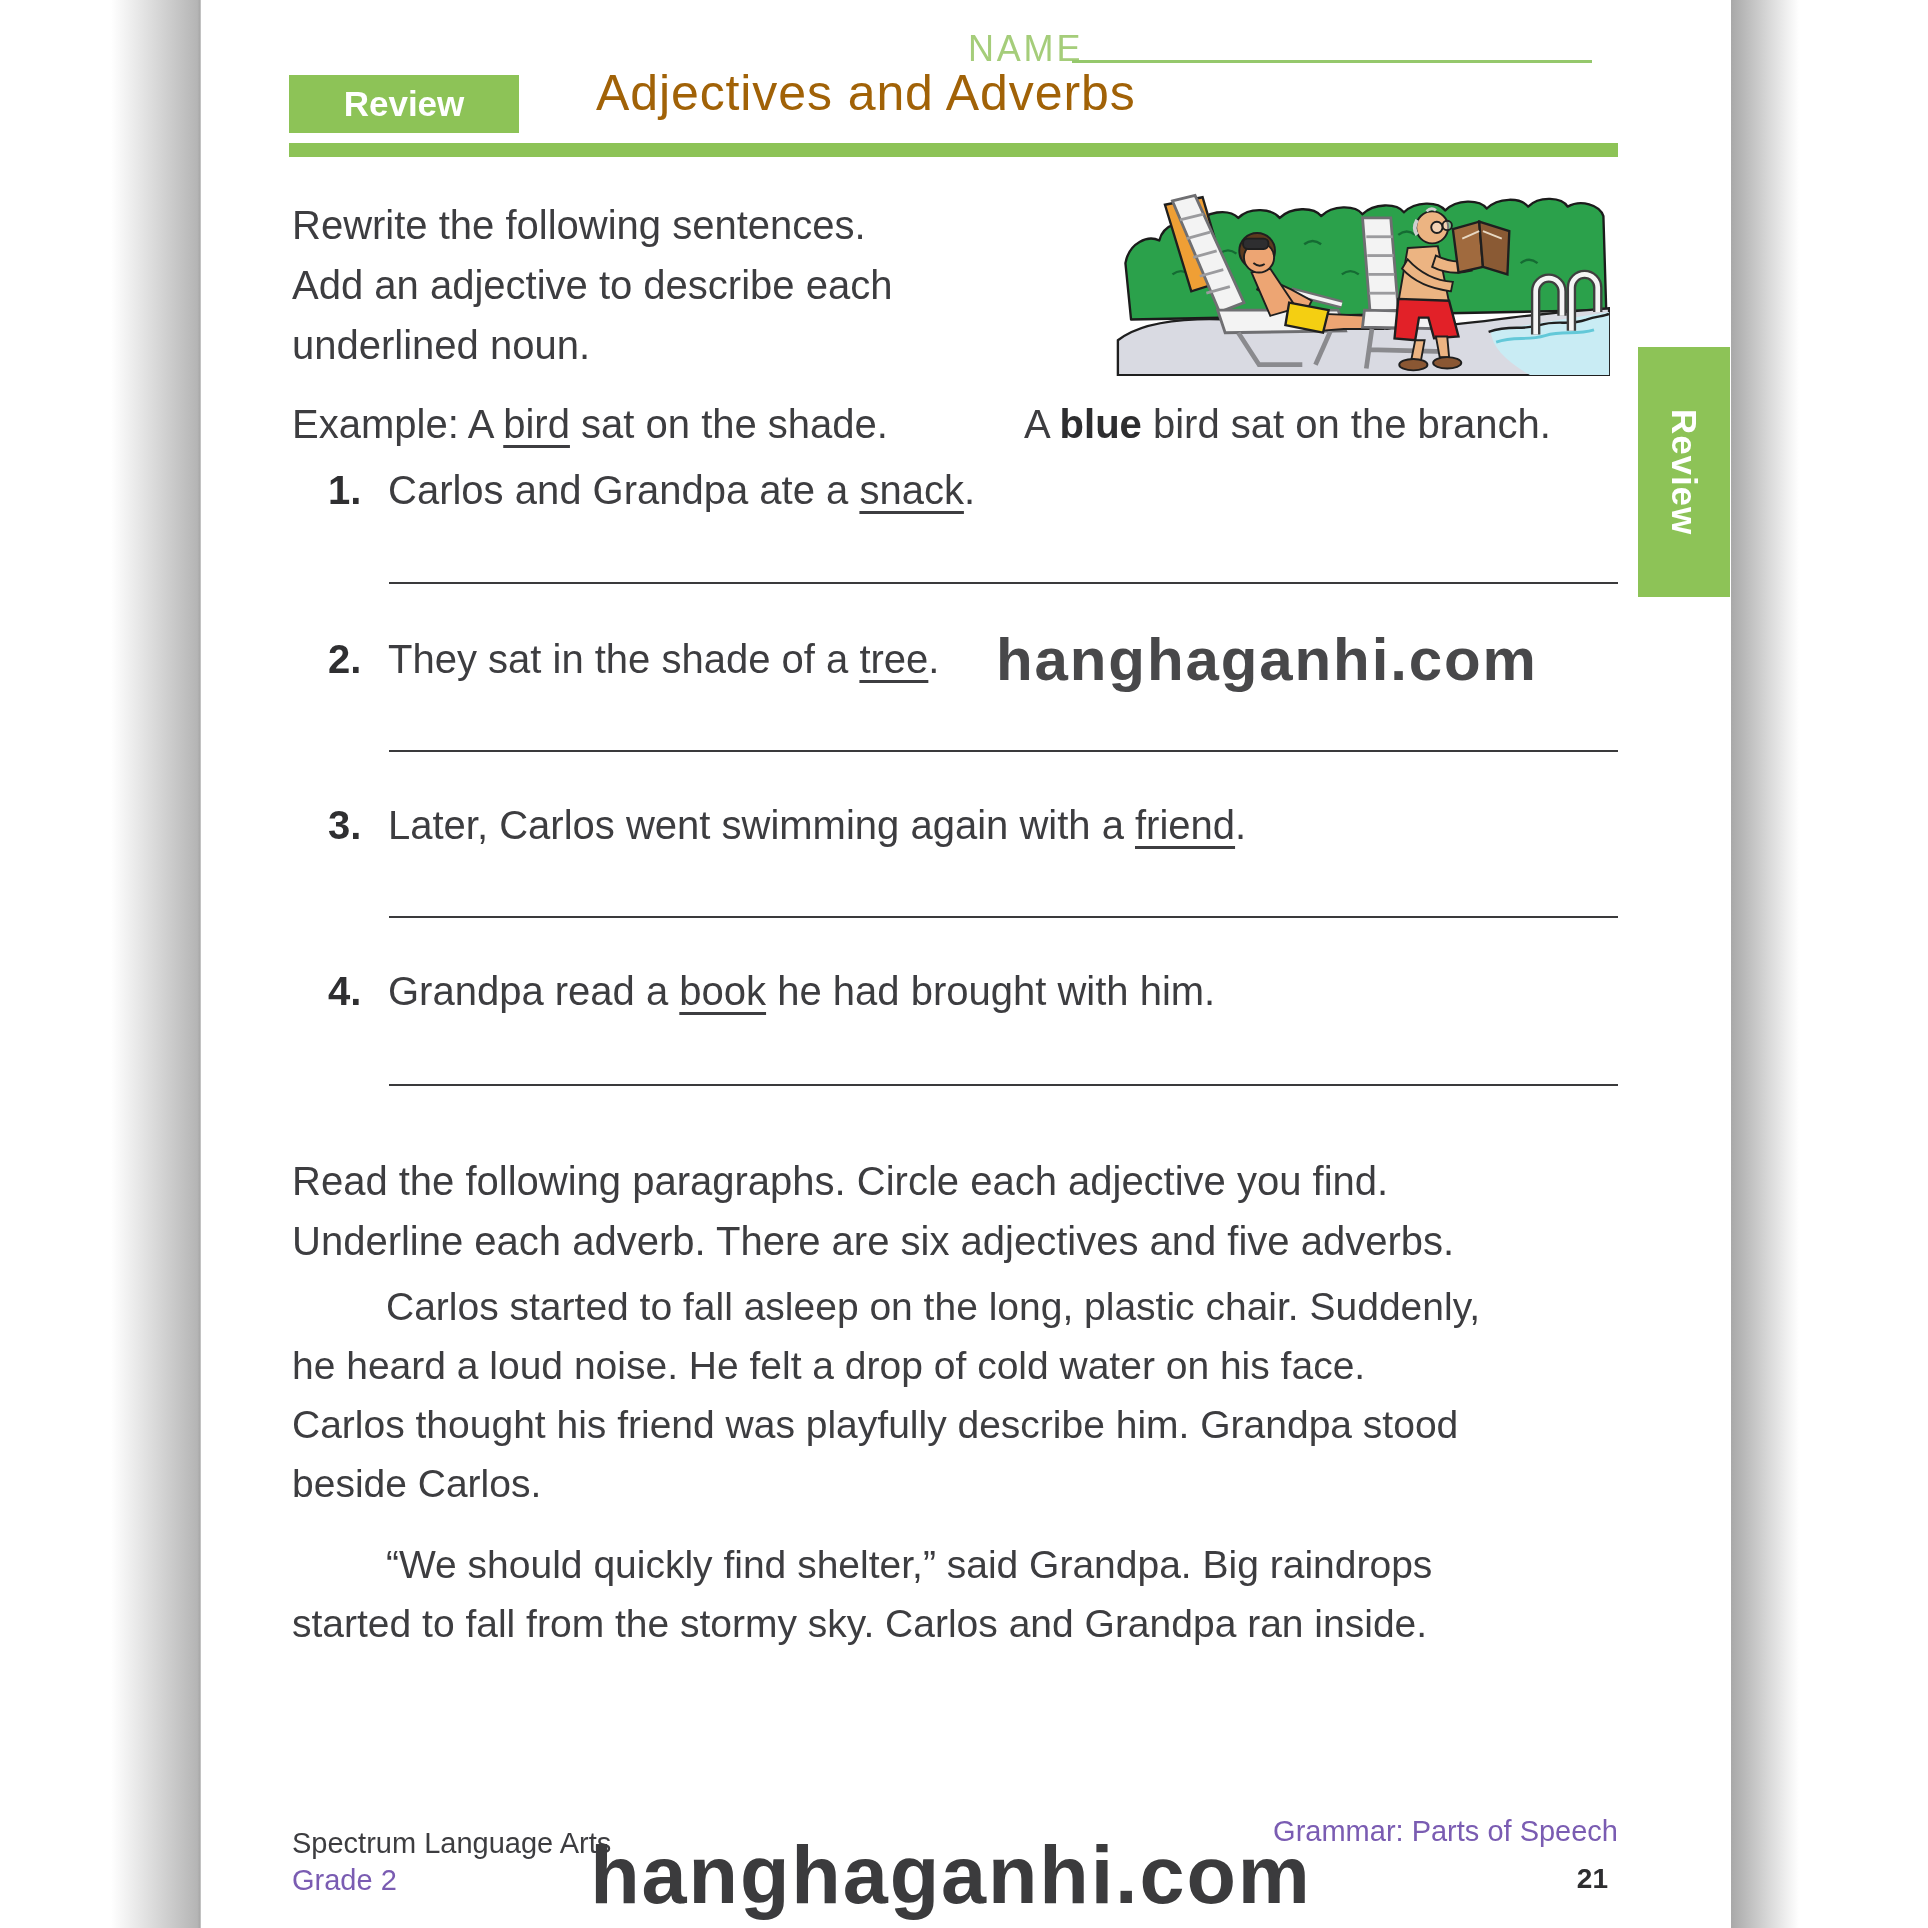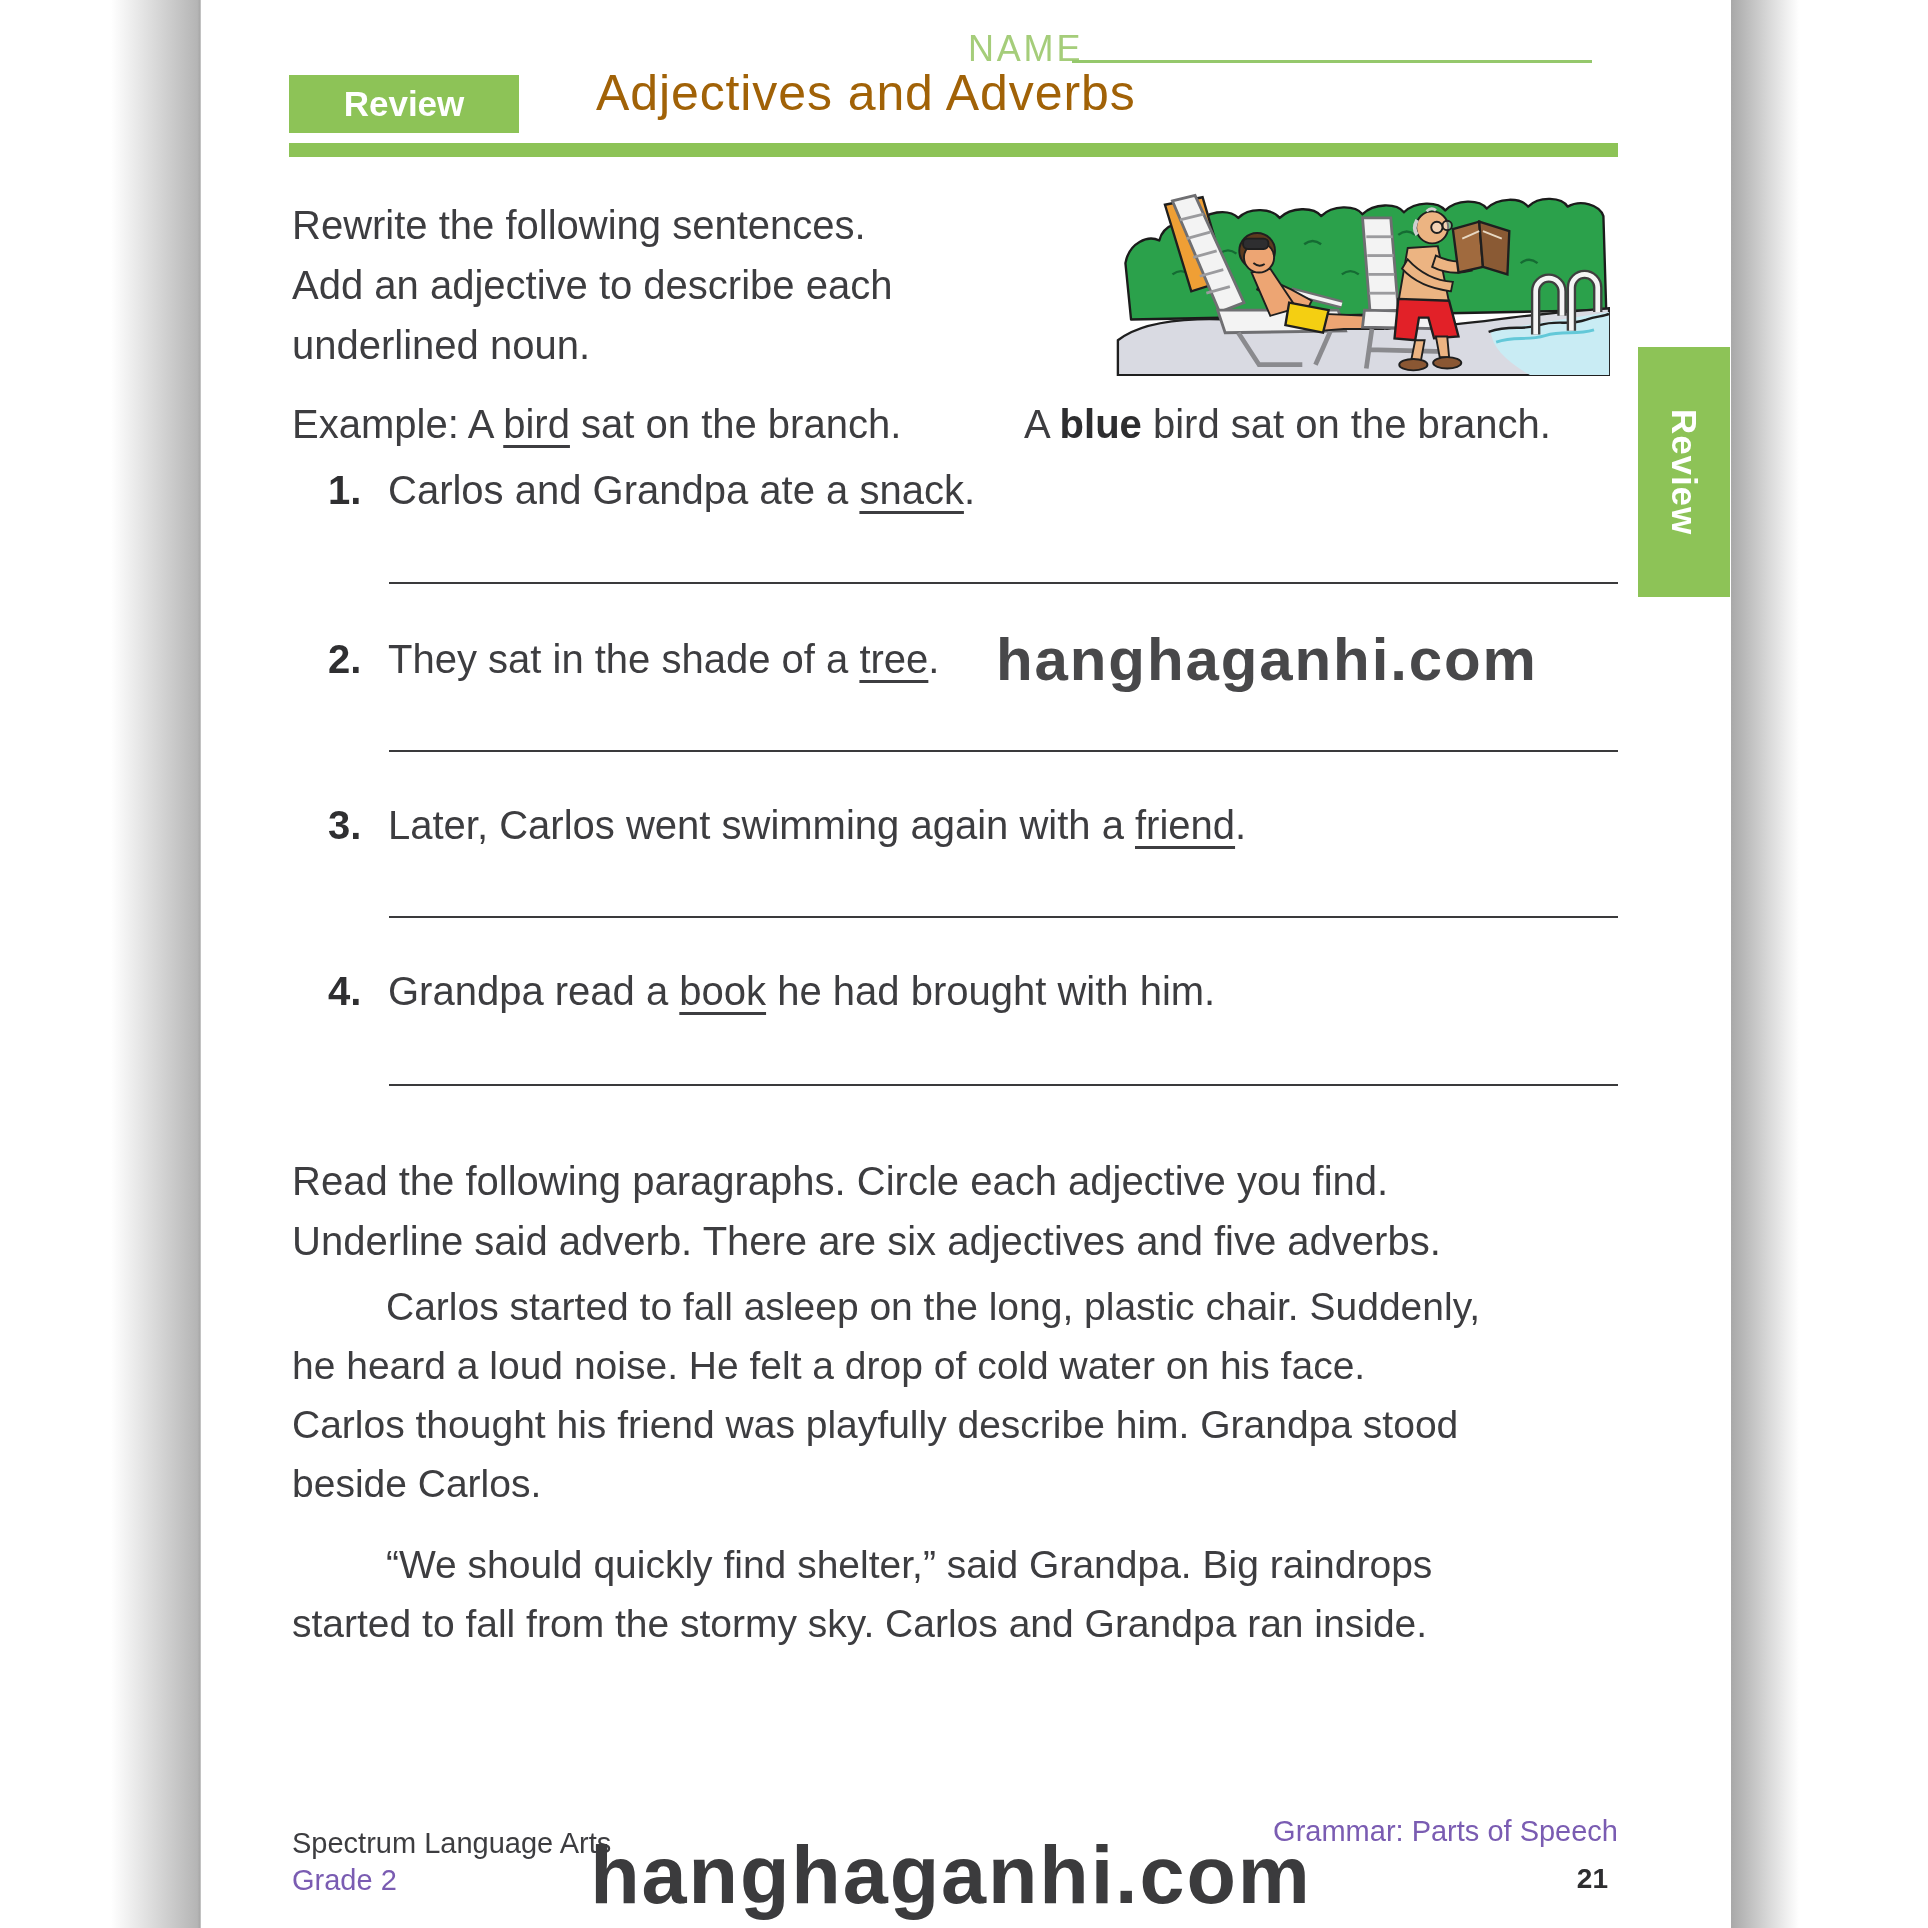--- a/index.html
+++ b/index.html
@@ -171,21 +171,21 @@
         <path points="" d="M300,138 L354,140 L364,178 L338,180 L332,158 L322,158 L318,182 L296,180 Z" fill="#e22128" stroke-width="2.5"></path>
         <polygon points="318,182 314,202 324,204 328,182" fill="#ecb482"></polygon>
         <polygon points="340,178 344,200 354,200 352,178" fill="#ecb482"></polygon>
         <ellipse cx="316" cy="208" rx="15" ry="6" fill="#8a5733"></ellipse>
         <ellipse cx="352" cy="206" rx="15" ry="6" fill="#8a5733"></ellipse>
       </g>
     </svg>
   </div>
 
   <div class="abs body-text" id="example-left">
-    <span>Example: A </span><span class="u">bird</span><span> sat on the branch.</span>
+    <span>Example: A </span><span class="u">bird</span><span> sat on the shade.</span>
   </div>
   <div class="abs body-text" id="example-right">
     <span>A </span><span class="b">blue</span><span> bird sat on the branch.</span>
   </div>
 
   <div class="abs item" id="item-1">
     <span class="num">1.</span><span>Carlos and Grandpa ate a </span><span class="u">snack</span><span>.</span>
   </div>
   <div class="abs answer-line" id="answer-line-1"></div>
 
@@ -200,21 +200,21 @@
   </div>
   <div class="abs answer-line" id="answer-line-3"></div>
 
   <div class="abs item" id="item-4">
     <span class="num">4.</span><span>Grandpa read a </span><span class="u">book</span><span> he had brought with him.</span>
   </div>
   <div class="abs answer-line" id="answer-line-4"></div>
 
   <div class="abs body-text" id="instructions-2">
     <div>Read the following paragraphs. Circle each adjective you find.</div>
-    <div>Underline said adverb. There are six adjectives and five adverbs.</div>
+    <div>Underline each adverb. There are six adjectives and five adverbs.</div>
   </div>
 
   <div class="abs" id="paragraph-1">
     <div class="para-line indent">Carlos started to fall asleep on the long, plastic chair. Suddenly,</div>
     <div class="para-line">he heard a loud noise. He felt a drop of cold water on his face.</div>
     <div class="para-line">Carlos thought his friend was playfully describe him. Grandpa stood</div>
     <div class="para-line">beside Carlos.</div>
   </div>
   <div class="abs" id="paragraph-2">
     <div class="para-line indent">“We should quickly find shelter,” said Grandpa. Big raindrops</div>

